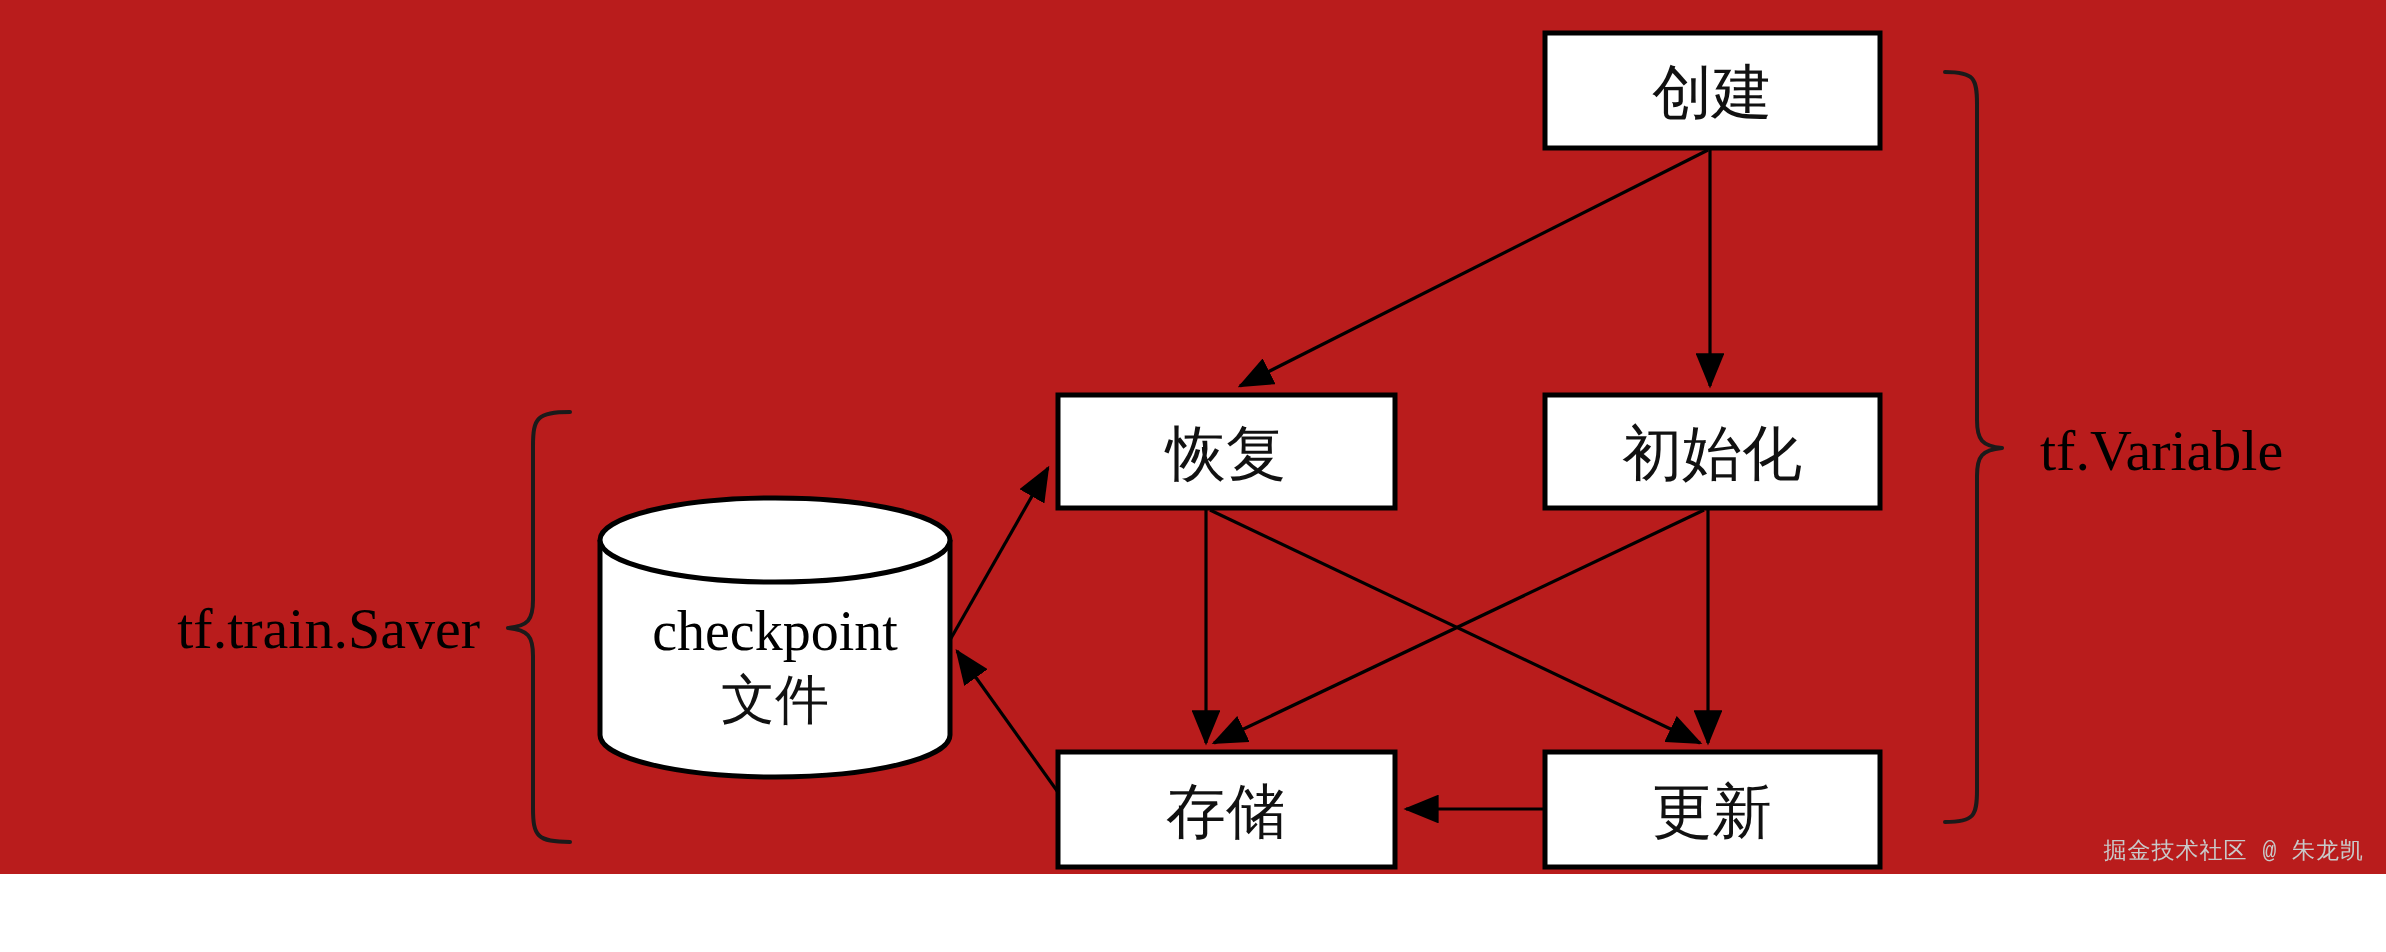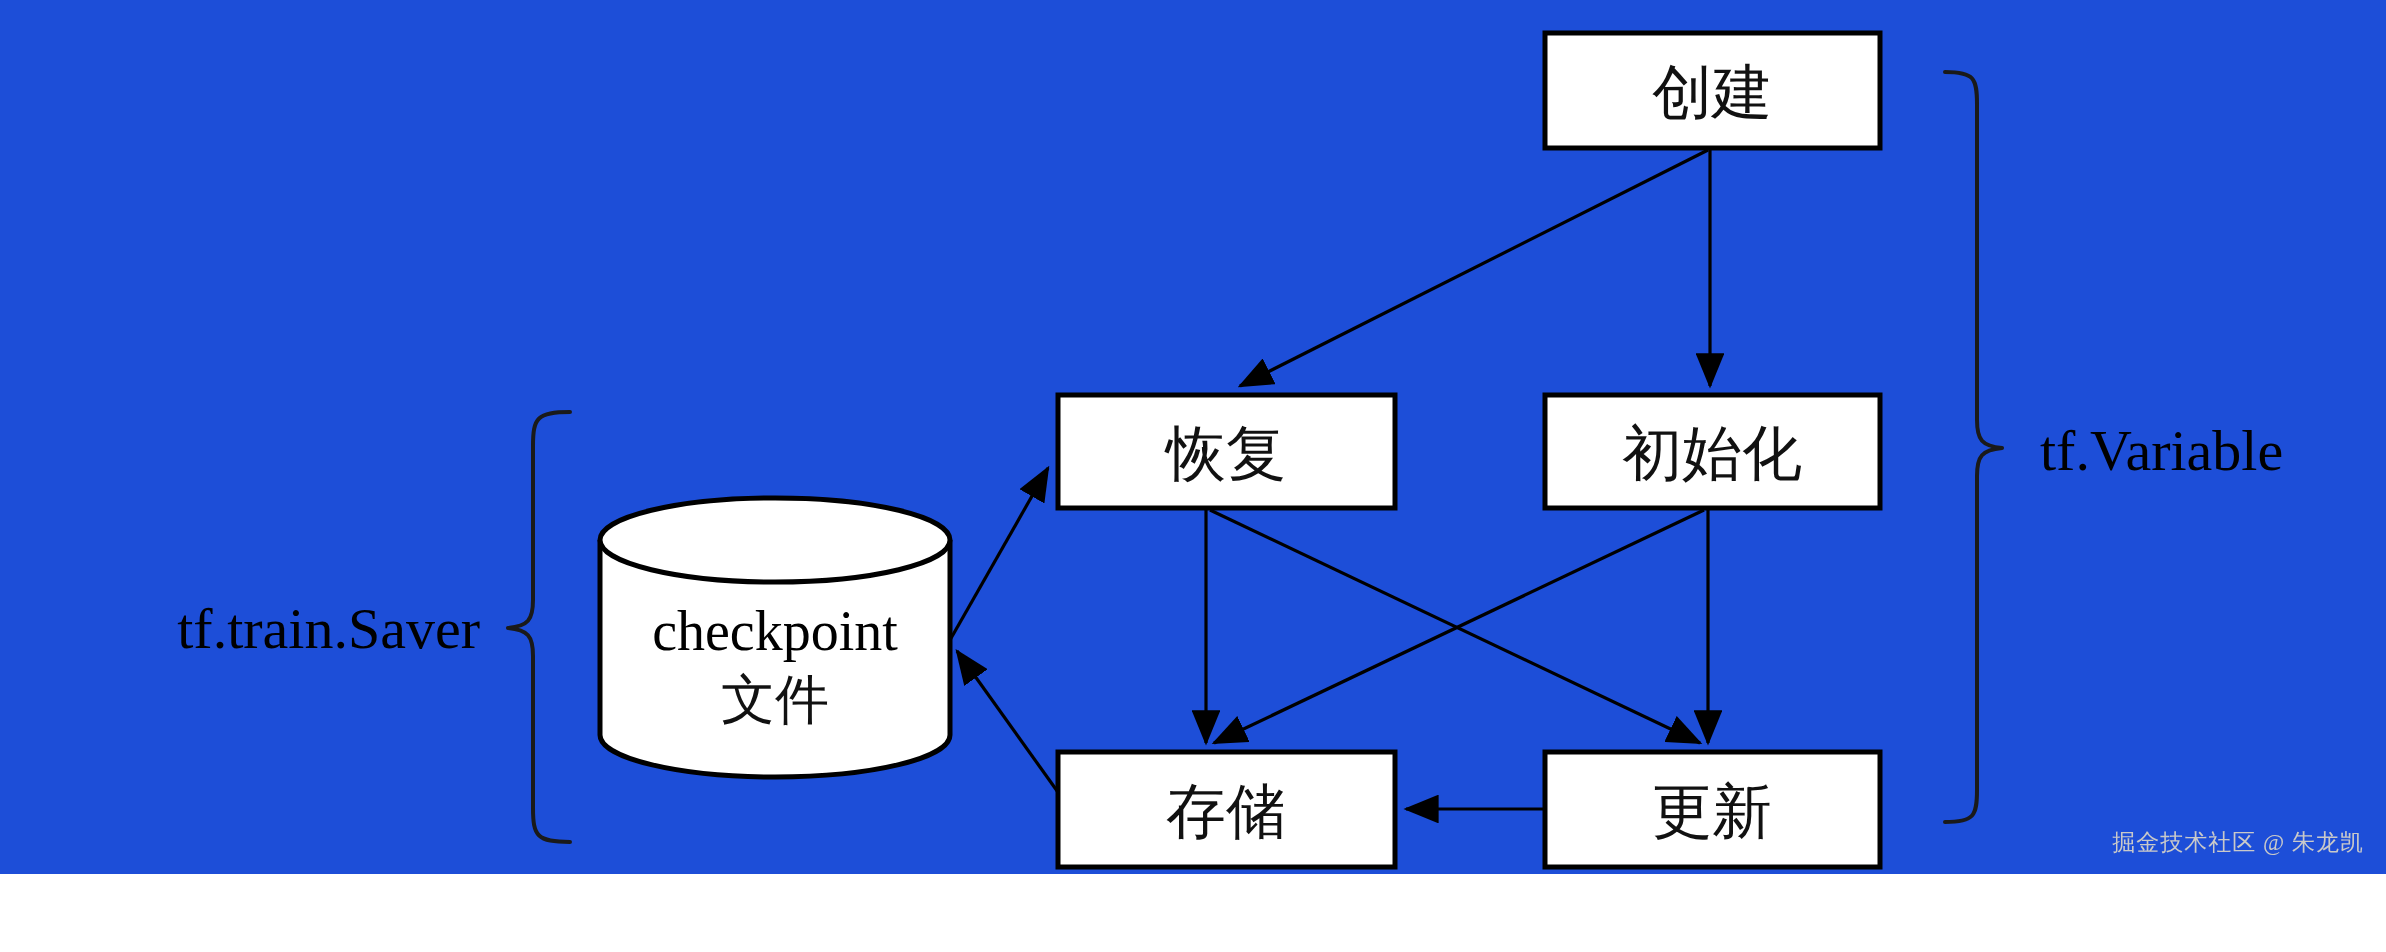--- a/index.html
+++ b/index.html
@@ -10,21 +10,21 @@
   body {
     width: 2386px;
     height: 952px;
     font-family: "Liberation Serif", serif;
     overflow: hidden;
   }
   #canvas {
     position: relative;
     width: 2386px;
     height: 874px;
-    background: #1d4ed8;
+    background: #b91c1c;
   }
   svg#diagram {
     position: absolute;
     top: 0;
     left: 0;
     width: 2386px;
     height: 952px;
   }
   .node-box {
     fill: #ffffff;
@@ -80,22 +80,22 @@
   }
   .group-label.left {
     text-anchor: end;
   }
   .group-label.right {
     text-anchor: start;
   }
   .watermark {
     position: absolute;
     right: 22px;
-    bottom: 16px;
-    font-family: Liberation Serif, serif;
+    bottom: 8px;
+    font-family: Liberation Mono, monospace;
     font-size: 23px;
     color: #c9c9c9;
     letter-spacing: 1px;
     white-space: nowrap;
     user-select: none;
     text-align: right;
   }
 </style>
 </head>
 <body>

